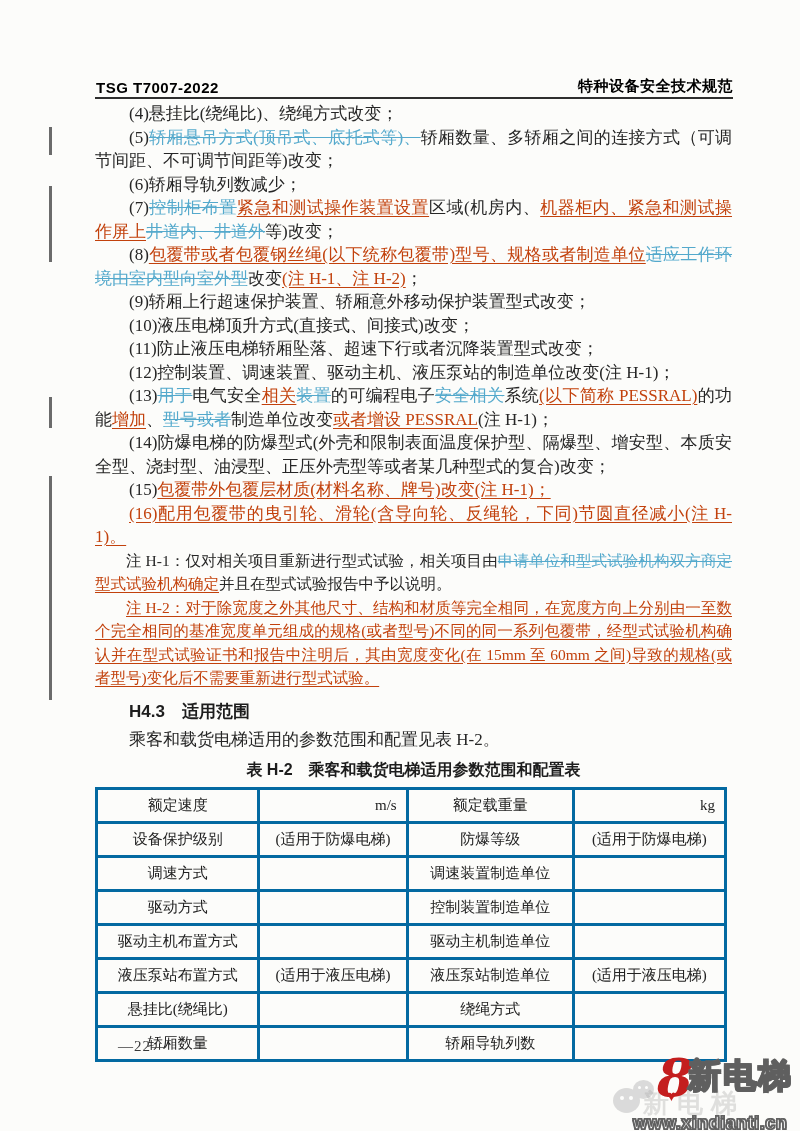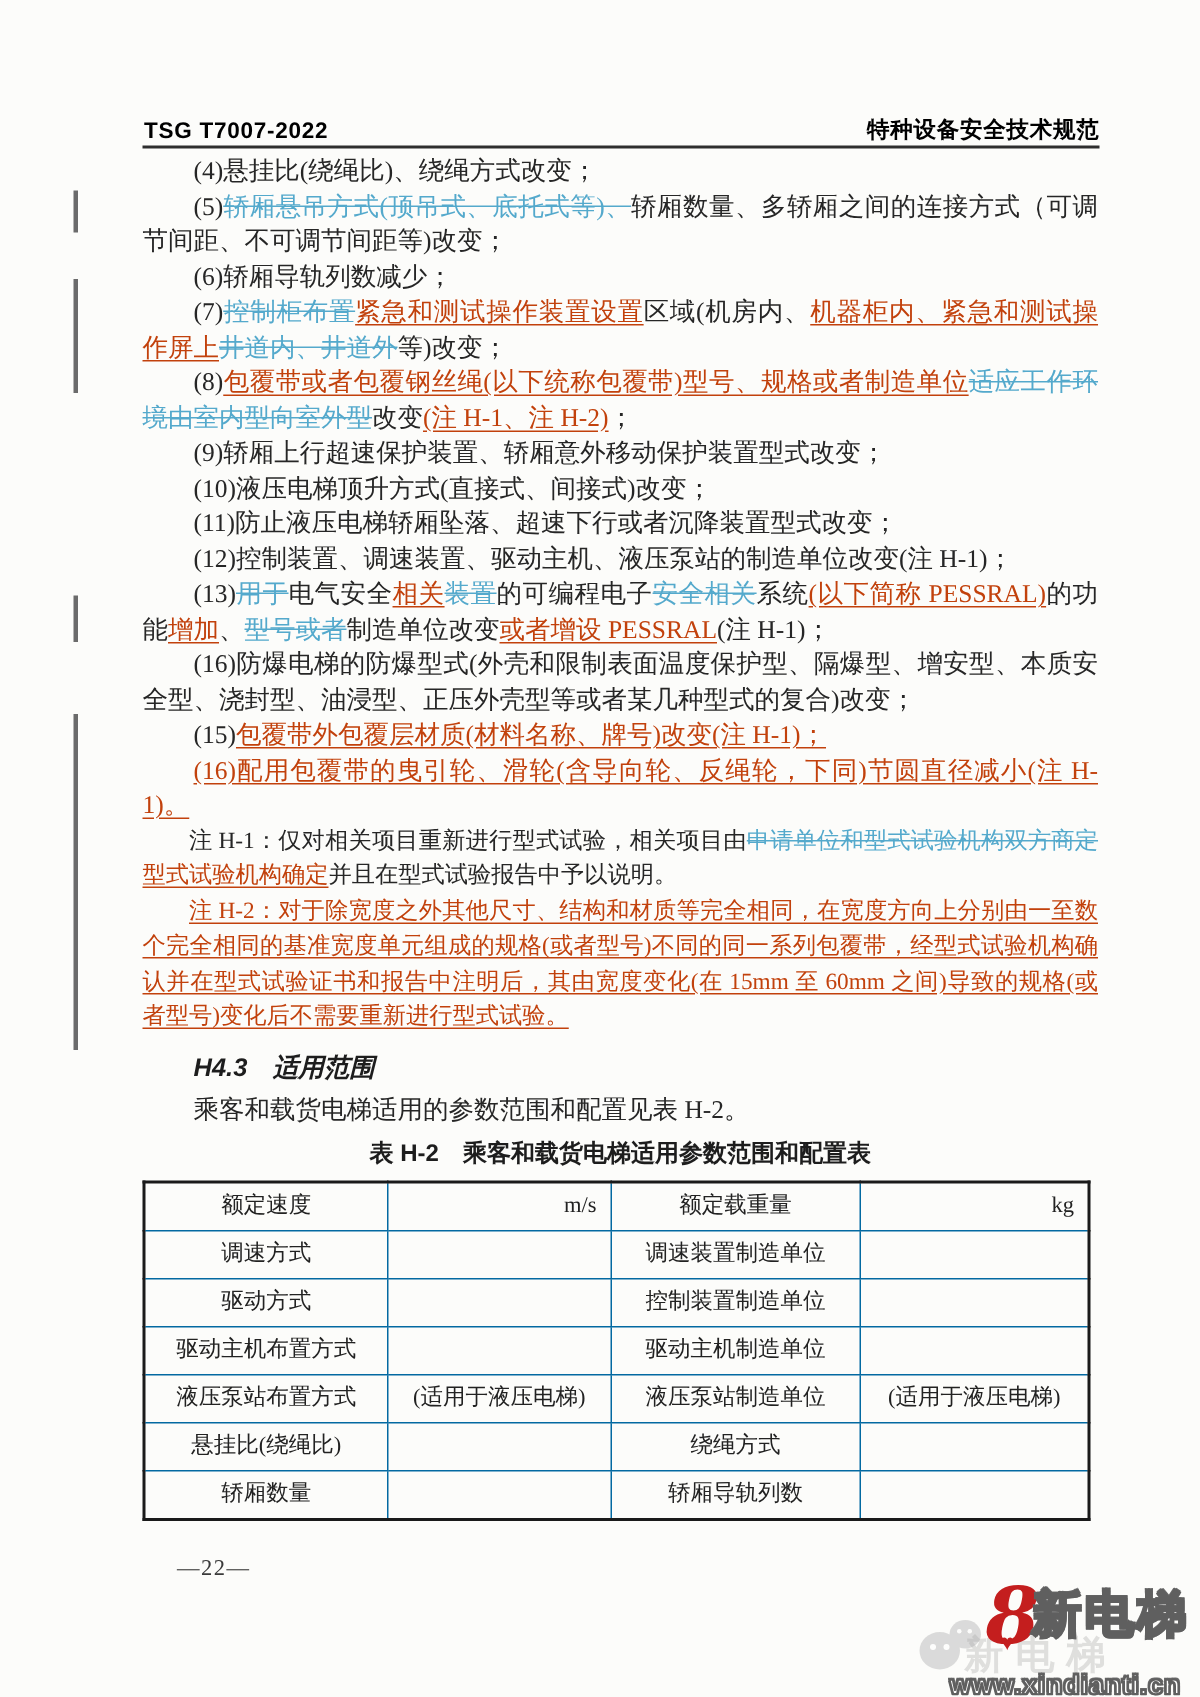--- a/index.html
+++ b/index.html
@@ -28,35 +28,35 @@
   }
   .para{margin:0;text-indent:2em;}
   .note{margin:0;text-indent:2em;font-size:15.5px;}
   .seg-n{color:#262626;}
   .seg-del{color:#54a9cc;text-decoration:line-through;}
   .seg-ins{color:#c2410c;text-decoration:underline;text-underline-offset:3px;}
   
   .sec-head{
     margin:10px 0 0 0;text-indent:2em;
     font-family:"Liberation Sans","DejaVu Sans",sans-serif;
-    font-weight:bold;font-size:17px;color:#1d1d1d;line-height:24px;font-style:italic;
+    font-weight:bold;font-size:17px;color:#1d1d1d;line-height:24px;
   }
   .sec-intro{margin:4px 0 0 0;text-indent:2em;line-height:24px;}
   .tbl-title{
     margin:7px 0 0 0;text-align:center;text-indent:0;
     font-family:"Liberation Sans","DejaVu Sans",sans-serif;
     font-weight:bold;font-size:16px;color:#1d1d1d;line-height:22px;
   }
   
   table.params{
     margin-top:6px;width:632px;border-collapse:collapse;table-layout:fixed;
     border:2px solid #1a1a1a;font-size:15px;color:#222;
   }
   table.params td{
-    border:1px solid #0369a1;height:31px;padding:0 6px;
+    border:3px solid #0369a1;height:31px;padding:0 6px;
     text-align:center;vertical-align:middle;line-height:18px;
   }
   table.params td.al-r{text-align:right;padding-right:9px;}
   
   .page-num{
     position:absolute;left:118px;top:1038px;
     font-size:15px;color:#3a3a3a;letter-spacing:1px;
   }
   
   .wm{position:absolute;right:2px;top:1056px;width:185px;height:72px;}
@@ -115,41 +115,47 @@
 <p class="para"><span class="seg-n">(4)悬挂比(绕绳比)、绕绳方式改变；</span></p>
     <p class="para"><span class="seg-n">(5)</span><span class="seg-del">轿厢悬吊方式(顶吊式、底托式等)、</span><span class="seg-n">轿厢数量、多轿厢之间的连接方式（可调节间距、不可调节间距等)改变；</span></p>
     <p class="para"><span class="seg-n">(6)轿厢导轨列数减少；</span></p>
     <p class="para"><span class="seg-n">(7)</span><span class="seg-del">控制柜布置</span><span class="seg-ins">紧急和测试操作装置设置</span><span class="seg-n">区域(机房内、</span><span class="seg-ins">机器柜内、紧急和测试操作屏上</span><span class="seg-del">井道内、井道外</span><span class="seg-n">等)改变；</span></p>
     <p class="para"><span class="seg-n">(8)</span><span class="seg-ins">包覆带或者包覆钢丝绳(以下统称包覆带)型号、规格或者制造单位</span><span class="seg-del">适应工作环境由室内型向室外型</span><span class="seg-n">改变</span><span class="seg-ins">(注 H-1、注 H-2)</span><span class="seg-n">；</span></p>
     <p class="para"><span class="seg-n">(9)轿厢上行超速保护装置、轿厢意外移动保护装置型式改变；</span></p>
     <p class="para"><span class="seg-n">(10)液压电梯顶升方式(直接式、间接式)改变；</span></p>
     <p class="para"><span class="seg-n">(11)防止液压电梯轿厢坠落、超速下行或者沉降装置型式改变；</span></p>
     <p class="para"><span class="seg-n">(12)控制装置、调速装置、驱动主机、液压泵站的制造单位改变(注 H-1)；</span></p>
     <p class="para"><span class="seg-n">(13)</span><span class="seg-del">用于</span><span class="seg-n">电气安全</span><span class="seg-ins">相关</span><span class="seg-del">装置</span><span class="seg-n">的可编程电子</span><span class="seg-del">安全相关</span><span class="seg-n">系统</span><span class="seg-ins">(以下简称 PESSRAL)</span><span class="seg-n">的功能</span><span class="seg-ins">增加</span><span class="seg-n">、</span><span class="seg-del">型号或者</span><span class="seg-n">制造单位改变</span><span class="seg-ins">或者增设 PESSRAL</span><span class="seg-n">(注 H-1)；</span></p>
-    <p class="para"><span class="seg-n">(16)防爆电梯的防爆型式(外壳和限制表面温度保护型、隔爆型、增安型、本质安全型、浇封型、油浸型、正压外壳型等或者某几种型式的复合)改变；</span></p>
+    <p class="para"><span class="seg-n">(14)防爆电梯的防爆型式(外壳和限制表面温度保护型、隔爆型、增安型、本质安全型、浇封型、油浸型、正压外壳型等或者某几种型式的复合)改变；</span></p>
     <p class="para"><span class="seg-n">(15)</span><span class="seg-ins">包覆带外包覆层材质(材料名称、牌号)改变(注 H-1)；</span></p>
     <p class="para"><span class="seg-ins">(16)配用包覆带的曳引轮、滑轮(含导向轮、反绳轮，下同)节圆直径减小(注 H-1)。</span></p>
     <p class="note"><span class="seg-n">注 H-1：仅对相关项目重新进行型式试验，相关项目由</span><span class="seg-del">申请单位和型式试验机构双方商定</span><span class="seg-ins">型式试验机构确定</span><span class="seg-n">并且在型式试验报告中予以说明。</span></p>
     <p class="note"><span class="seg-ins">注 H-2：对于除宽度之外其他尺寸、结构和材质等完全相同，在宽度方向上分别由一至数个完全相同的基准宽度单元组成的规格(或者型号)不同的同一系列包覆带，经型式试验机构确认并在型式试验证书和报告中注明后，其由宽度变化(在 15mm 至 60mm 之间)导致的规格(或者型号)变化后不需要重新进行型式试验。</span></p>
     <p class="sec-head">H4.3　适用范围</p>
     <p class="sec-intro">乘客和载货电梯适用的参数范围和配置见表 H-2。</p>
     <p class="tbl-title">表 H-2　乘客和载货电梯适用参数范围和配置表</p>
     <table class="params">
       <colgroup>
         <col style="width: 25.8%;">
         <col style="width: 23.6%;">
         <col style="width: 26.4%;">
         <col style="width: 24.2%;">
       </colgroup>
       <tbody>
         <tr>
           <td class="al-c">额定速度</td>
           <td class="al-r">m/s</td>
           <td class="al-c">额定载重量</td>
           <td class="al-r">kg</td>
+        </tr>
+        <tr>
+          <td class="al-c">设备保护级别</td>
+          <td class="al-c">(适用于防爆电梯)</td>
+          <td class="al-c">防爆等级</td>
+          <td class="al-c">(适用于防爆电梯)</td>
         </tr>
         <tr>
           <td class="al-c">调速方式</td>
           <td class="al-c"></td>
           <td class="al-c">调速装置制造单位</td>
           <td class="al-c"></td>
         </tr>
         <tr>
           <td class="al-c">驱动方式</td>
           <td class="al-c"></td>

